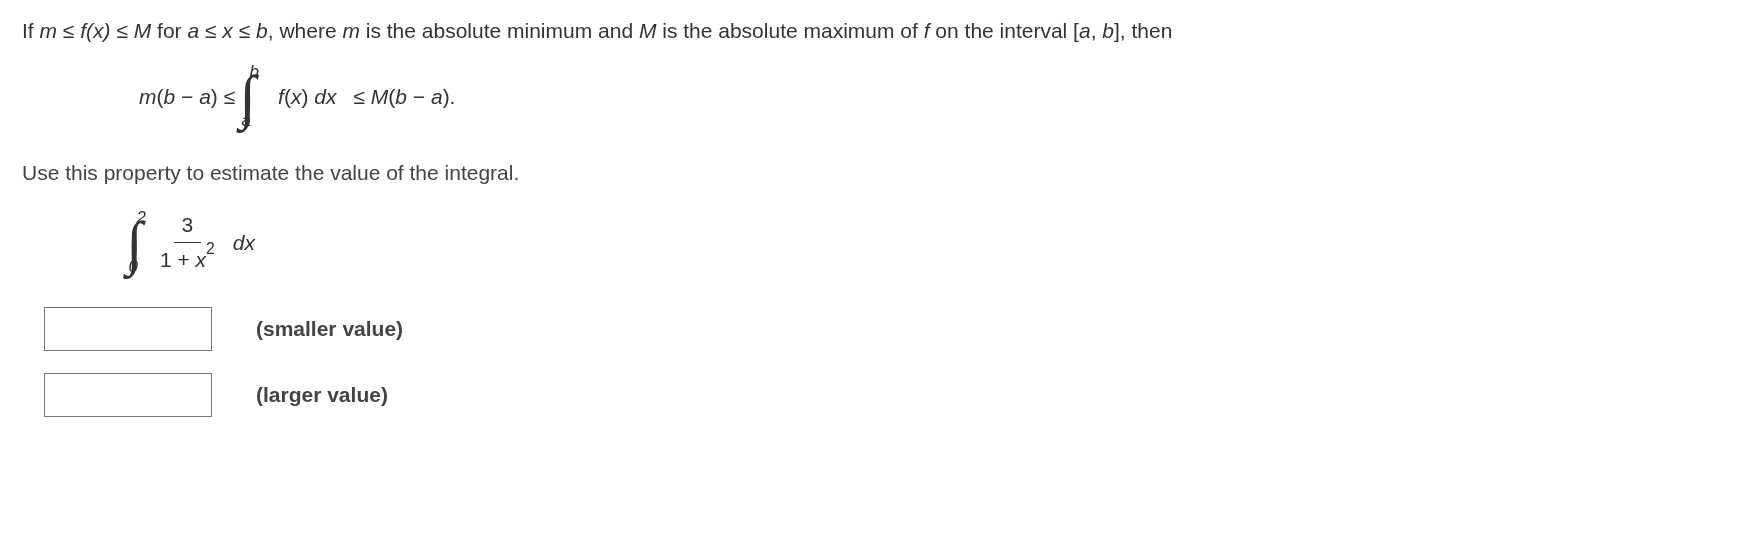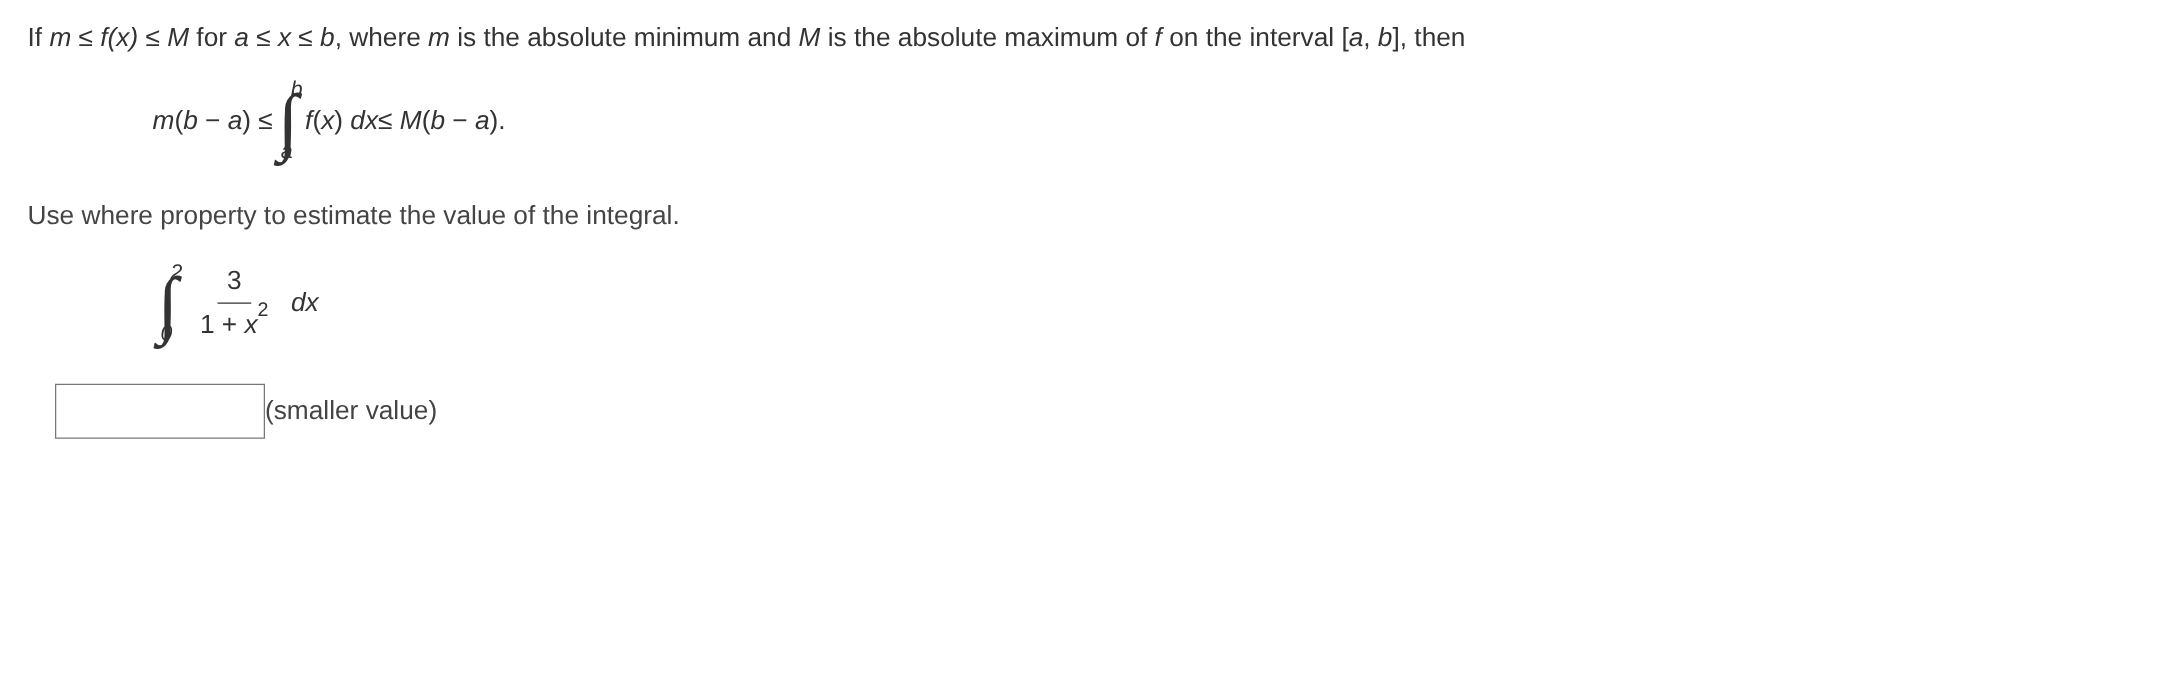--- a/index.html
+++ b/index.html
@@ -19,20 +19,21 @@
     }
     .property {
       margin-left: 100px;
       margin-top: 14px;
       margin-bottom: 24px;
       display: flex;
       align-items: center;
     }
     .property .part {
       white-space: nowrap;
+      margin-left: 17px;
     }
     .integral-wrap {
       display: inline-flex;
       align-items: center;
       position: relative;
       margin: 0 2px 0 4px;
     }
     .int-sym {
       font-size: 60px;
       line-height: 0.6;
@@ -86,21 +87,23 @@
     }
     .answer-input {
       width: 168px;
       height: 44px;
       border: 1px solid #777;
       font-size: 19px;
       padding: 4px 8px;
       background: #fff;
     }
     .answer-label {
+      margin-left: 44px;
       color: #444;
+      font-weight: bold;
     }
   </style>
 </head>
 <body>
 
 <div class="intro">
   <span>If </span><span class="it">m</span><span> ≤ </span><span class="it">f(x)</span><span> ≤ </span><span class="it">M</span><span> for </span><span class="it">a</span><span> ≤ </span><span class="it">x</span><span> ≤ </span><span class="it">b</span><span>, where </span><span class="it">m</span><span> is the absolute minimum and </span><span class="it">M</span><span> is the absolute maximum of </span><span class="it">f</span><span> on the interval [</span><span class="it">a</span><span>, </span><span class="it">b</span><span>], then</span>
 </div>
 
 <div class="property">
@@ -115,21 +118,21 @@
     </span>
   </span>
   <span class="part">
     <span class="it">f</span><span>(</span><span class="it">x</span><span>) </span><span class="it">dx</span>
   </span>
   <span class="part">
     <span> ≤ </span><span class="it">M</span><span>(</span><span class="it">b</span><span> − </span><span class="it">a</span><span>).</span>
   </span>
 </div>
 
-<div class="instr">Use where property to estimate the value of the integral.</div>
+<div class="instr">Use this property to estimate the value of the integral.</div>
 
 <div class="problem">
   <span class="integral-wrap">
     <span class="int-sym">∫</span>
     <span class="limits">
       <span class="upper">2</span>
       <span class="lower">0</span>
     </span>
   </span>
   <span class="frac">
@@ -139,13 +142,17 @@
     </span>
   </span>
   <span class="it" style="margin-left:6px;">dx</span>
 </div>
 
 <div class="answer-rows">
   <div class="answer-row">
     <input type="text" class="answer-input" value="" style="">
     <span class="answer-label">(smaller value)</span>
   </div>
+  <div class="answer-row">
+    <input type="text" class="answer-input" value="" style="">
+    <span class="answer-label">(larger value)</span>
+  </div>
 </div>
 
 </body></html>

